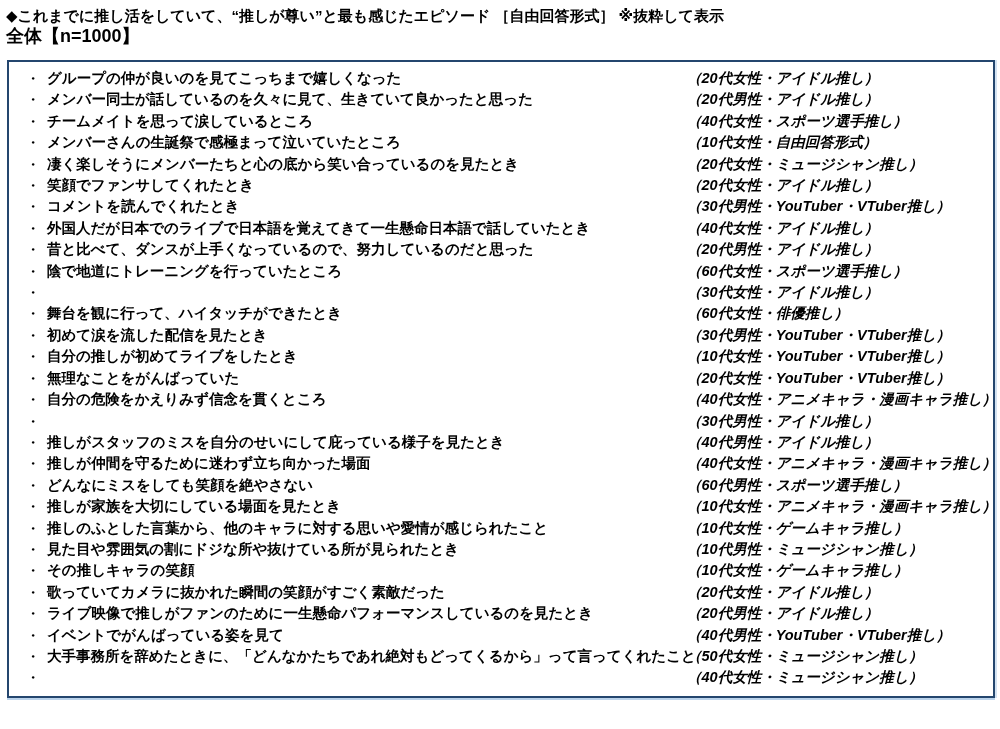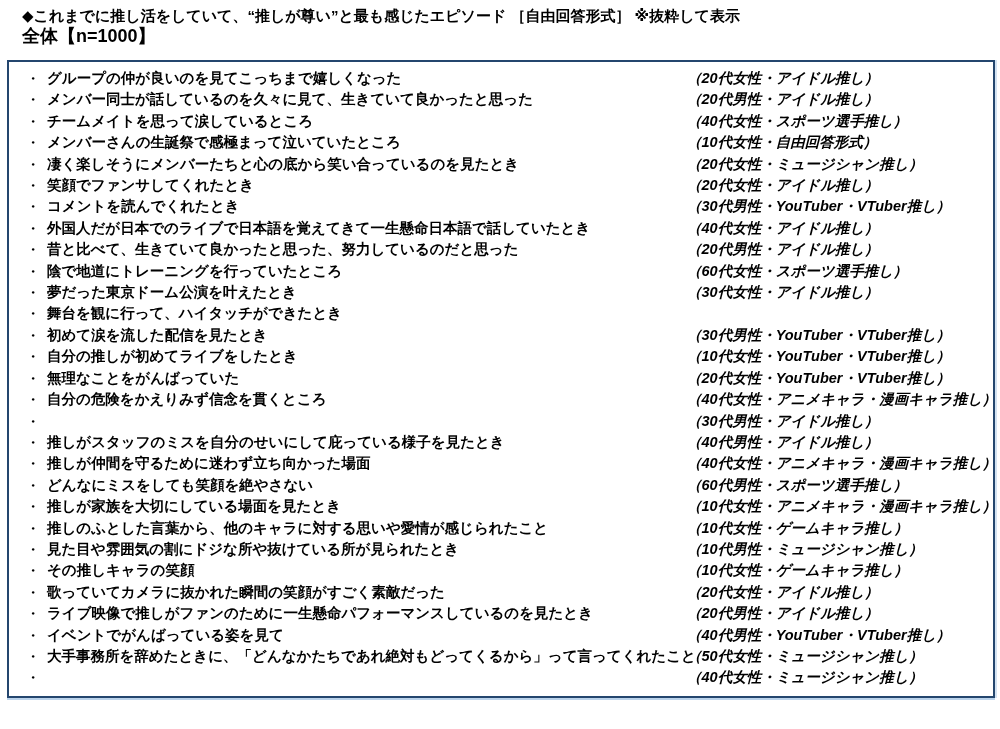--- a/index.html
+++ b/index.html
@@ -4,21 +4,21 @@
 <style>
   * { margin: 0; padding: 0; box-sizing: border-box; }
   html, body {
     width: 1000px; height: 729px;
     background: #ffffff;
     font-family: "Liberation Sans", "DejaVu Sans", sans-serif;
     font-weight: bold;
     color: #000000;
     overflow: hidden;
   }
-  .header { padding: 6px 10px 0 22px; }
+  .header { padding: 6px 10px 0 6px; }
   .title {
     font-size: 15px;
     line-height: 20px;
     letter-spacing: 0px;
     white-space: nowrap;
   }
   .subtitle {
     font-size: 18px;
     line-height: 20px;
   }
@@ -153,57 +153,54 @@
 
       </div>
     </div>
     <div class="respondent">（40代女性・アイドル推し）</div>
   </div>
 
   <div class="row">
     <div class="row-left">
       <span class="bullet">・</span>
       <div class="text-lines">
-        <div>昔と比べて、生きていて良かったと思った、努力しているのだと思った</div>
+        <div>昔と比べて、ダンスが上手くなっているので、努力しているのだと思った</div>
 
       </div>
     </div>
     <div class="respondent">（20代男性・アイドル推し）</div>
   </div>
 
   <div class="row">
     <div class="row-left">
       <span class="bullet">・</span>
       <div class="text-lines">
         <div>陰で地道にトレーニングを行っていたところ</div>
 
       </div>
     </div>
     <div class="respondent">（60代女性・スポーツ選手推し）</div>
   </div>
 
   <div class="row">
     <div class="row-left">
       <span class="bullet">・</span>
-      <div class="text-lines">
-        <div>夢だった東京ドーム公演を叶えたとき</div>
-
-      </div>
     </div>
     <div class="respondent">（30代女性・アイドル推し）</div>
   </div>
 
   <div class="row">
     <div class="row-left">
       <span class="bullet">・</span>
       <div class="text-lines">
         <div>舞台を観に行って、ハイタッチができたとき</div>
 
       </div>
     </div>
+    <div class="respondent">（60代女性・俳優推し）</div>
   </div>
 
   <div class="row">
     <div class="row-left">
       <span class="bullet">・</span>
       <div class="text-lines">
         <div>初めて涙を流した配信を見たとき</div>
 
       </div>
     </div>

